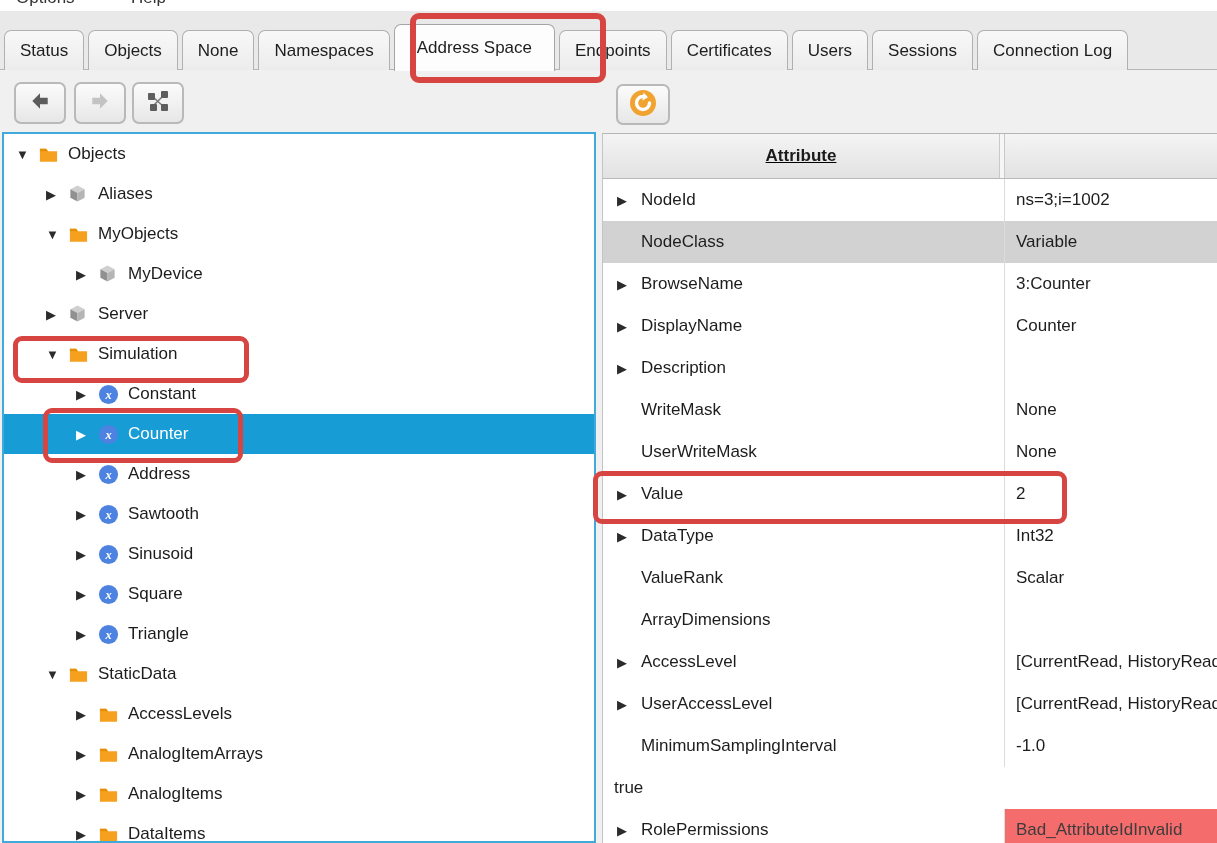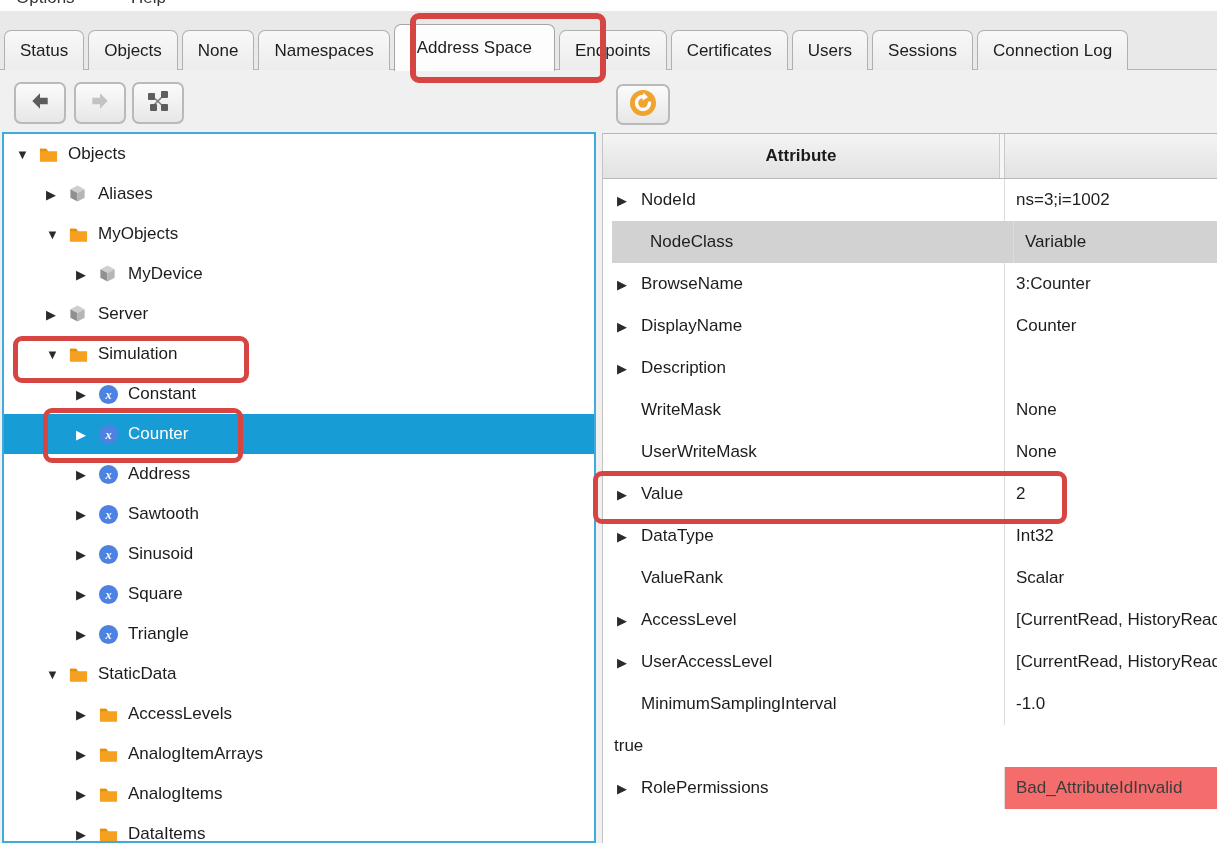--- a/index.html
+++ b/index.html
@@ -55,28 +55,28 @@
   .tree-row.icon-cube     .tree-icon.cube,
   .tree-row.icon-variable .tree-icon.variable { display:block; }
   .tree-label { font-size:17px; color:#1c1c1c; }
   .tree-row.selected .tree-label { color:#fff; }
 
   
   #attr-panel { position:absolute; top:63px; left:602px; width:615px; height:710px;
     background:#fff; border-top:1px solid #b6b6b6; border-left:1px solid #c4c4c4;
     overflow:hidden; }
   #attr-header { height:45px; display:flex;
-    background:linear-gradient(#f4f4f4,#e2e2e2); border-bottom:1px solid #b9b9b9; }
+    background:linear-gradient(#f4f4f4,#e2e2e2); border-bottom:1px solid #b9b9b9;text-decoration:underline; }
   .hdr-cell { display:flex; align-items:center; justify-content:center;
     font-size:17px; font-weight:bold; color:#1b1b1b; }
   .hdr-attr { width:397px; border-right:1px solid #c9c9c9; }
   .hdr-gap { width:5px; background:#f6f6f6; border-right:1px solid #c9c9c9; }
   .hdr-value { flex:1; }
   .attr-row { height:42px; display:flex; align-items:stretch; }
-  .attr-row.selected { background:#d2d2d2;margin-left:9px; }
+  .attr-row.selected { background:#d2d2d2; }
   .cell-name { width:402px; display:flex; align-items:center; padding-left:14px;
     border-right:1px solid #dcdcdc; }
   .attr-expander { width:24px; font-size:13px; color:#2b2b2b; flex:none; }
   .attr-name { font-size:17px; color:#1d1d1d; white-space:nowrap; }
   .cell-value { flex:1; display:flex; align-items:center; padding-left:11px;
     font-size:17px; color:#1d1d1d; white-space:nowrap; overflow:hidden; }
   .attr-row.error .cell-value { background:#f56c6c; color:#3c3c3c; }
 
   
   .annotation { position:absolute; border:5px solid #d64541; border-radius:9px;
@@ -432,20 +432,27 @@
   </div>
           <div class="attr-row">
     <div class="cell-name">
       <span class="attr-expander"></span>
       <span class="attr-name">ValueRank</span>
     </div>
     <div class="cell-value">Scalar</div>
   </div>
           <div class="attr-row">
     <div class="cell-name">
+      <span class="attr-expander"></span>
+      <span class="attr-name">ArrayDimensions</span>
+    </div>
+    <div class="cell-value"></div>
+  </div>
+          <div class="attr-row">
+    <div class="cell-name">
       <span class="attr-expander">▶</span>
       <span class="attr-name">AccessLevel</span>
     </div>
     <div class="cell-value">[CurrentRead, HistoryRead]</div>
   </div>
           <div class="attr-row">
     <div class="cell-name">
       <span class="attr-expander">▶</span>
       <span class="attr-name">UserAccessLevel</span>
     </div>

